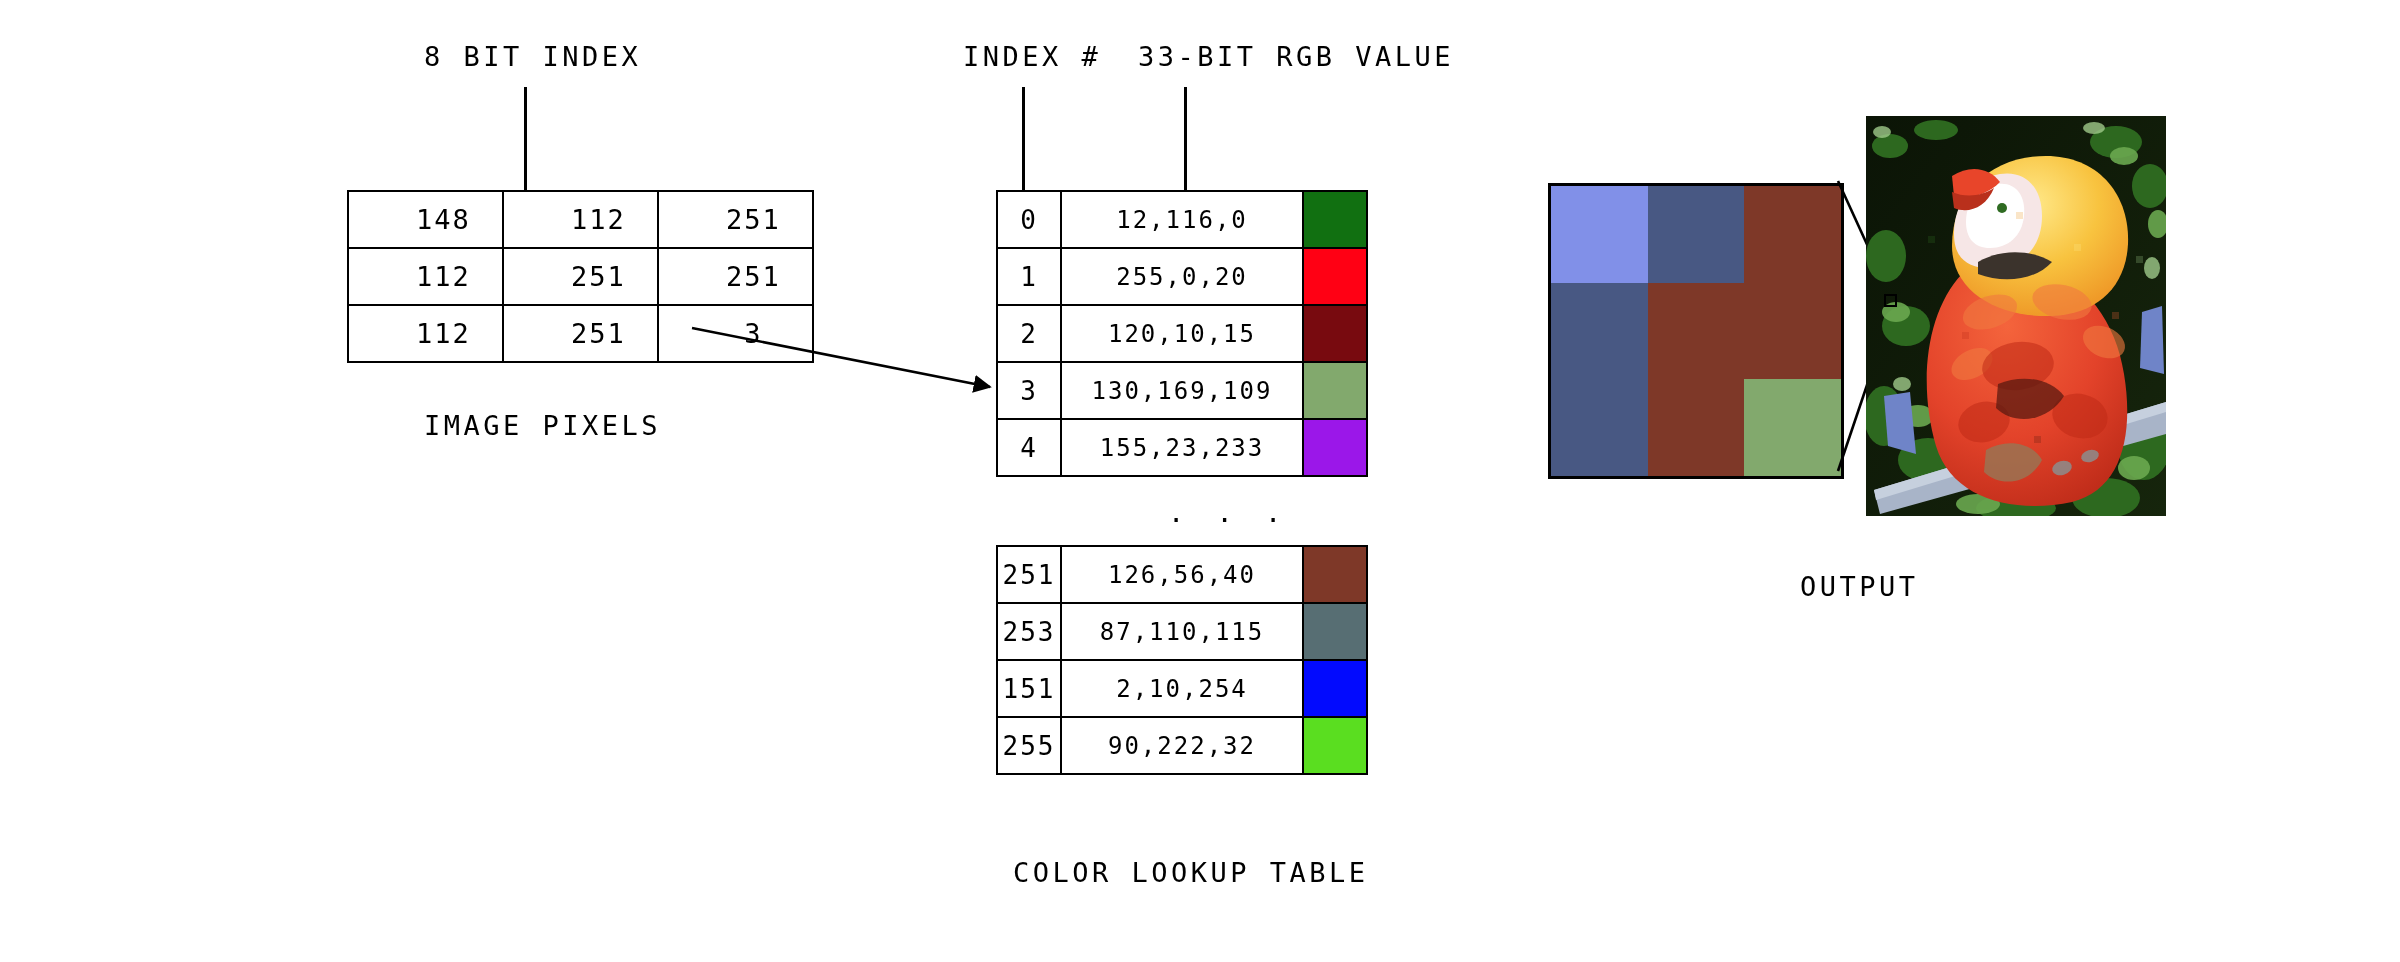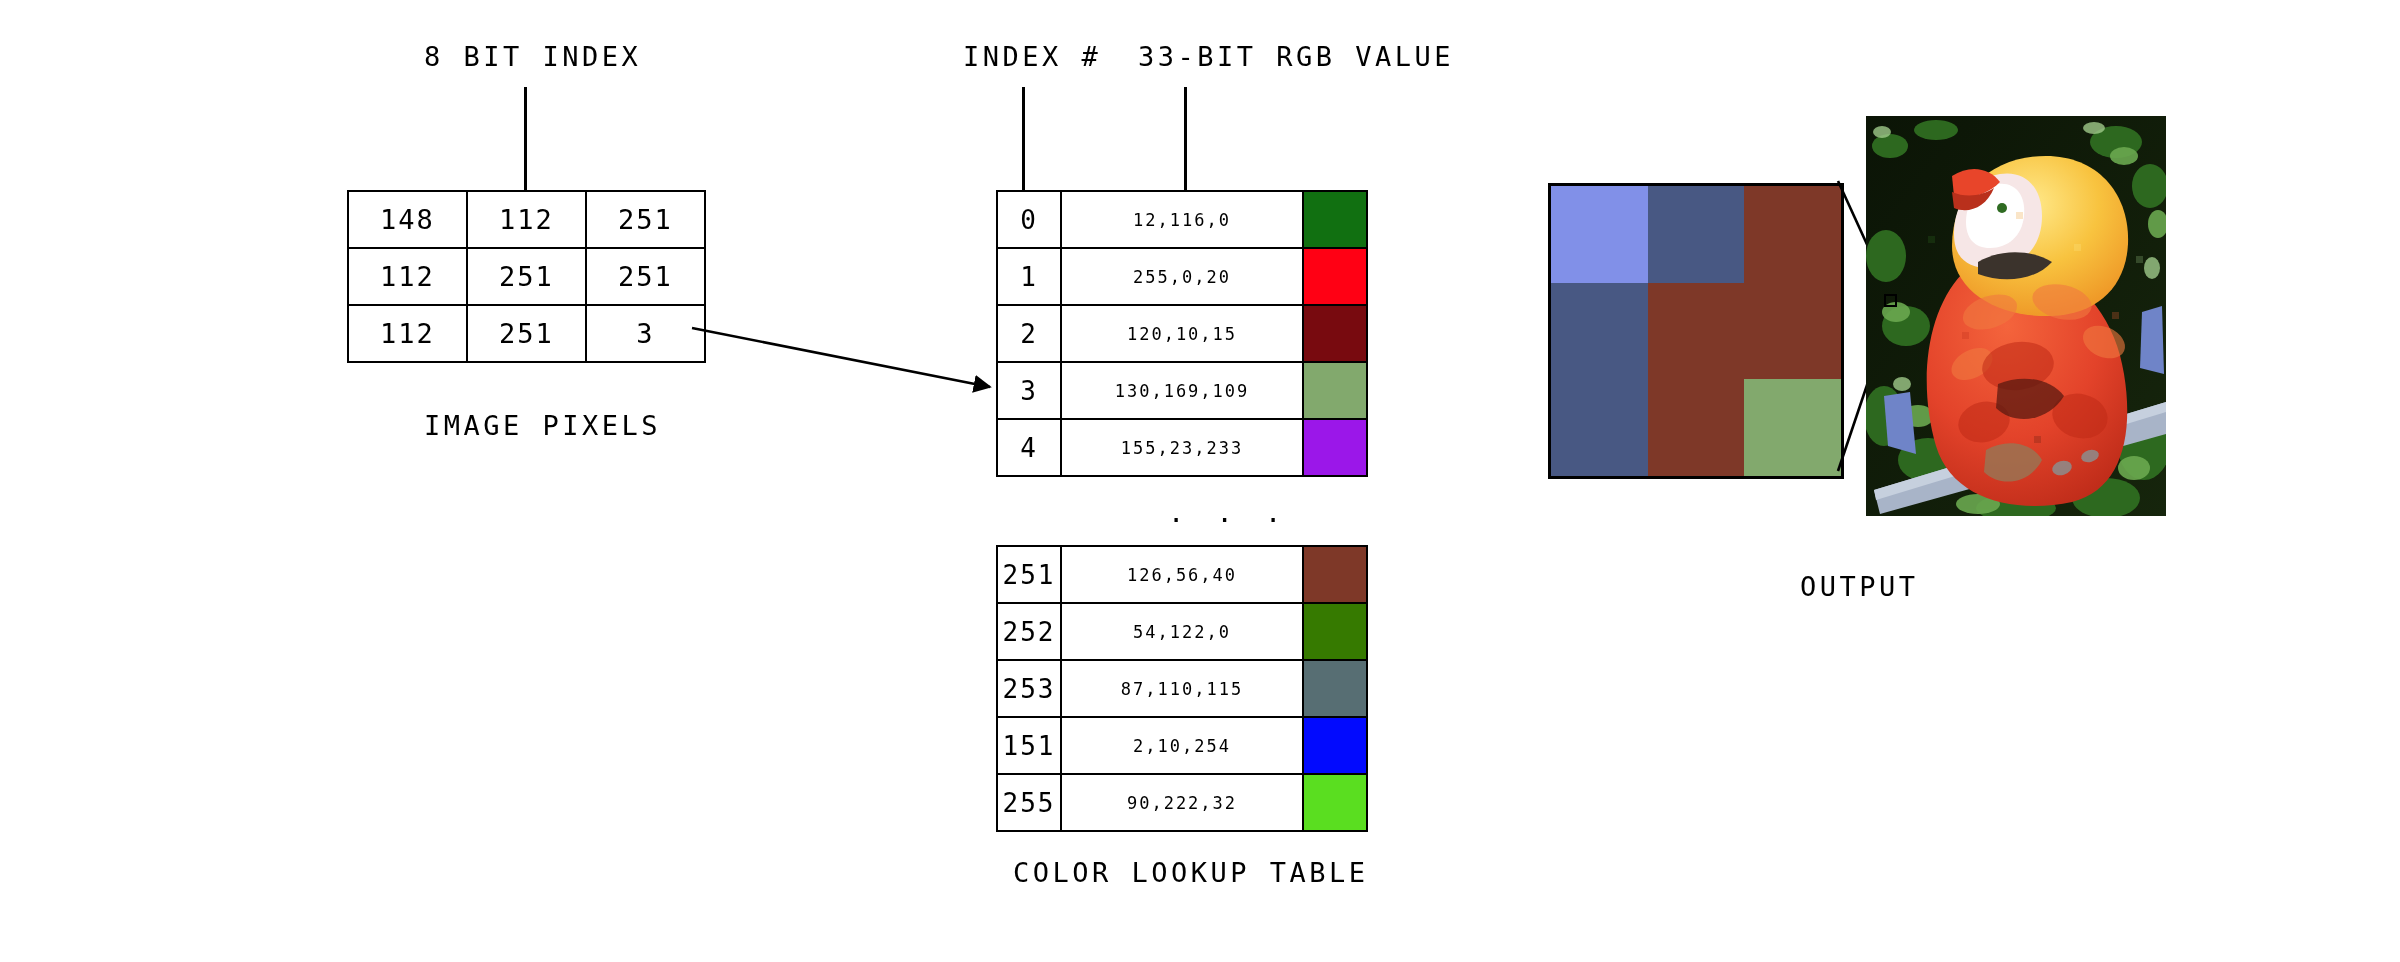--- a/index.html
+++ b/index.html
@@ -36,26 +36,26 @@
     text-align: center;
     vertical-align: middle;
     color: #000;
     font-size: 27px;
     letter-spacing: 2px;
     padding: 0;
   }
 
   
   #pixel-table { left: 347px; top: 190px; }
-  #pixel-table td { width: 117px; height: 55px; }
+  #pixel-table td { width: 117px; height: 55px; padding-left: 36px; }
 
   
   .clut { left: 996px; }
   .clut td.idx  { width: 62px;  height: 55px; font-size: 26px; }
-  .clut td.rgb  { width: 240px; height: 55px; font-size: 17px; }
+  .clut td.rgb  { width: 240px; height: 55px; font-size: 24px; }
   .clut td.sw   { width: 62px;  height: 55px; padding: 0; }
   #clut-top    { top: 190px; }
   #clut-bottom { top: 545px; }
 
   
   .vline { position: absolute; width: 2.5px; background: #000; }
   .dots {
     position: absolute;
     color: #000;
     font-size: 27px;
@@ -177,25 +177,20 @@
   </table>
 
   <div class="dots" style="left:1168px; top:497px;">. . .</div>
 
   <table class="gridtable clut" id="clut-bottom">
     <tbody>
       <tr>
         <td class="idx">251</td>
         <td class="rgb">126,56,40</td>
         <td class="sw" style="background: rgb(126, 56, 40);"></td>
-      </tr>
-      <tr>
-        <td class="idx">252</td>
-        <td class="rgb">54,122,0</td>
-        <td class="sw" style="background: rgb(54, 122, 0);"></td>
       </tr>
       <tr>
         <td class="idx">253</td>
         <td class="rgb">87,110,115</td>
         <td class="sw" style="background: rgb(87, 110, 115);"></td>
       </tr>
       <tr>
         <td class="idx">151</td>
         <td class="rgb">2,10,254</td>
         <td class="sw" style="background: rgb(2, 10, 254);"></td>

